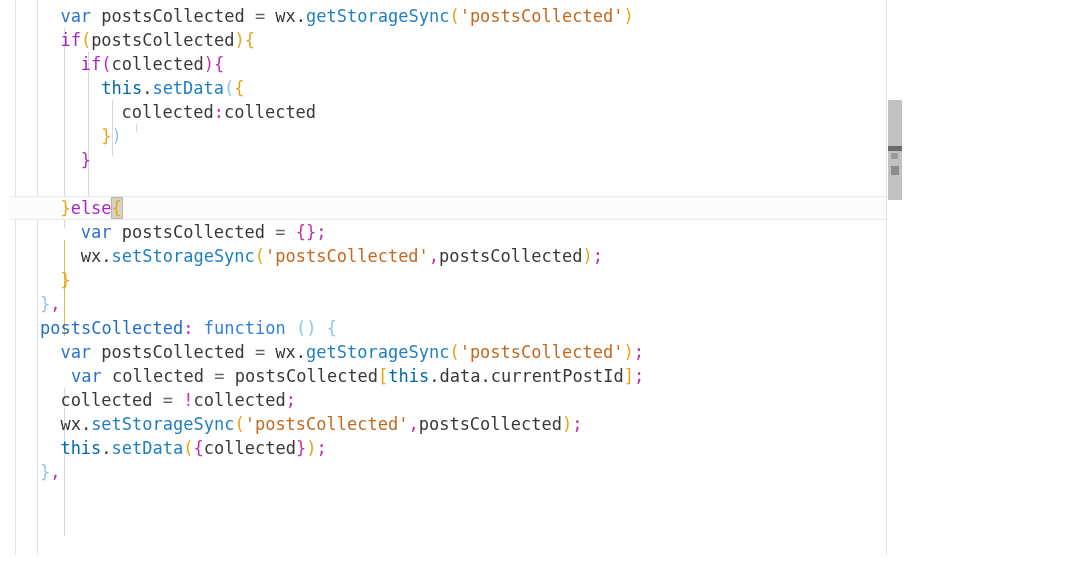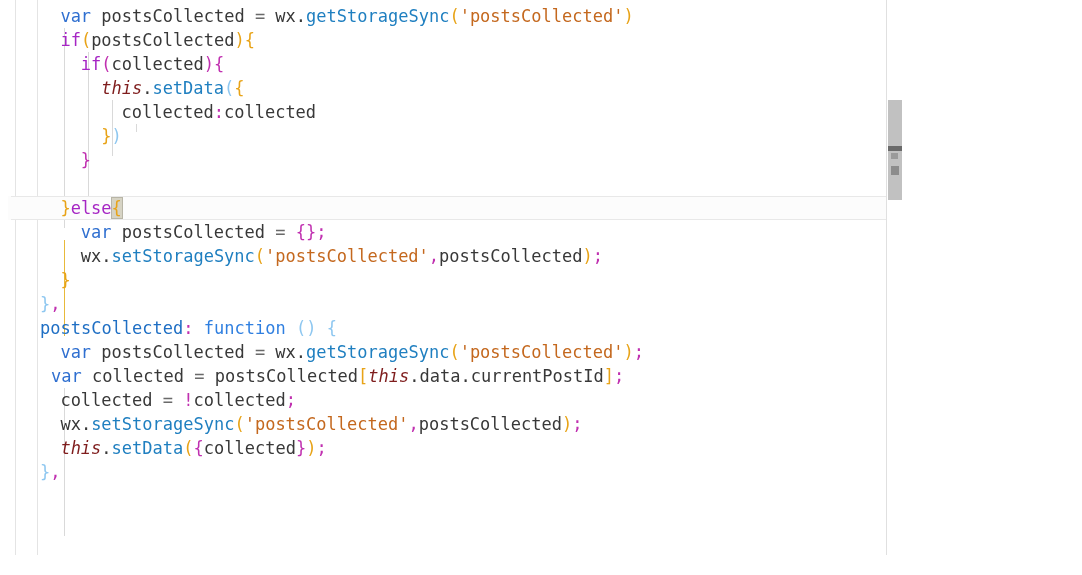--- a/index.html
+++ b/index.html
@@ -89,21 +89,21 @@
     right: 0;
     bottom: 0;
     height: 1px;
     background: #e8e8e8;
   }
 
   
   .t-plain   { color: #383838; }
   .t-kw      { color: #2f6fd0; }            
   .t-ctrl    { color: #a626c4; }            
-  .t-this    { color: #7f1d1d; font-style: italic; }            
+  .t-this    { color: #0369a1; }            
   .t-fn      { color: #1f7fc0; }            
   .t-prop    { color: #1f6fc4; }            
   .t-fnkw    { color: #2f7fe0; }            
   .t-str     { color: #c4681e; }            
   .t-punct   { color: #c030b0; }            
   .t-paren   { color: #e8a317; }            
   .t-paren2  { color: #8ec7f0; }            
   .t-brace   { color: #e8a317; }            
   .t-brace2  { color: #c030b0; }            
   .t-brace3  { color: #8ec7f0; }            
@@ -244,21 +244,21 @@
         <div class="code-line"><span class="line-text" style="left: 93.2px;"><span class="t-brace">}</span><span class="t-paren2">)</span></span></div>
         <div class="code-line"><span class="line-text" style="left: 72.8px;"><span class="t-brace2">}</span></span></div>
         <div class="code-line"><span class="line-text" style="left: 32px;"></span></div>
         <div class="code-line current"><span class="line-text" style="left: 52.4px;"><span class="t-brace">}</span><span class="t-ctrl">else</span><span class="caret"></span><span class="t-brace bracket-match">{</span></span></div>
         <div class="code-line"><span class="line-text" style="left: 72.8px;"><span class="t-kw">var</span><span class="t-plain"> postsCollected </span><span class="t-op">=</span><span class="t-plain"> </span><span class="t-brace2">{}</span><span class="t-punct">;</span></span></div>
         <div class="code-line"><span class="line-text" style="left: 72.8px;"><span class="t-plain">wx</span><span class="t-plain">.</span><span class="t-fn">setStorageSync</span><span class="t-paren">(</span><span class="t-str">'postsCollected'</span><span class="t-punct">,</span><span class="t-plain">postsCollected</span><span class="t-paren">)</span><span class="t-punct">;</span></span></div>
         <div class="code-line"><span class="line-text" style="left: 52.4px;"><span class="t-brace">}</span></span></div>
         <div class="code-line"><span class="line-text" style="left: 32px;"><span class="t-brace3">}</span><span class="t-punct">,</span></span></div>
         <div class="code-line"><span class="line-text" style="left: 32px;"><span class="t-prop">postsCollected</span><span class="t-punct">:</span><span class="t-plain"> </span><span class="t-fnkw">function</span><span class="t-plain"> </span><span class="t-brace3">()</span><span class="t-plain"> </span><span class="t-brace3">{</span></span></div>
         <div class="code-line"><span class="line-text" style="left: 52.4px;"><span class="t-kw">var</span><span class="t-plain"> postsCollected </span><span class="t-op">=</span><span class="t-plain"> wx</span><span class="t-plain">.</span><span class="t-fn">getStorageSync</span><span class="t-paren">(</span><span class="t-str">'postsCollected'</span><span class="t-paren">)</span><span class="t-punct">;</span></span></div>
-        <div class="code-line"><span class="line-text" style="left: 43px;"><span class="t-kw">var</span><span class="t-plain"> collected </span><span class="t-op">=</span><span class="t-plain"> postsCollected</span><span class="t-brkt">[</span><span class="t-this">this</span><span class="t-plain">.data.currentPostId</span><span class="t-brkt">]</span><span class="t-punct">;</span></span></div>
+        <div class="code-line"><span class="line-text" style="left: 63px;"><span class="t-kw">var</span><span class="t-plain"> collected </span><span class="t-op">=</span><span class="t-plain"> postsCollected</span><span class="t-brkt">[</span><span class="t-this">this</span><span class="t-plain">.data.currentPostId</span><span class="t-brkt">]</span><span class="t-punct">;</span></span></div>
         <div class="code-line"><span class="line-text" style="left: 52.4px;"><span class="t-plain">collected </span><span class="t-op">=</span><span class="t-plain"> </span><span class="t-punct">!</span><span class="t-plain">collected</span><span class="t-punct">;</span></span></div>
         <div class="code-line"><span class="line-text" style="left: 52.4px;"><span class="t-plain">wx</span><span class="t-plain">.</span><span class="t-fn">setStorageSync</span><span class="t-paren">(</span><span class="t-str">'postsCollected'</span><span class="t-punct">,</span><span class="t-plain">postsCollected</span><span class="t-paren">)</span><span class="t-punct">;</span></span></div>
         <div class="code-line"><span class="line-text" style="left: 52.4px;"><span class="t-this">this</span><span class="t-plain">.</span><span class="t-fn">setData</span><span class="t-paren">(</span><span class="t-brace2">{</span><span class="t-plain">collected</span><span class="t-brace2">}</span><span class="t-paren">)</span><span class="t-punct">;</span></span></div>
         <div class="code-line"><span class="line-text" style="left: 32px;"><span class="t-brace3">}</span><span class="t-punct">,</span></span></div>
       </div>
 
     <div id="vscrollbar">
       <div id="vscroll-track-line"></div>
       <div id="vscroll-thumb" style="top: 100px; height: 100px;"></div>
       <div class="scroll-marker" id="scroll-marker-1"></div>

